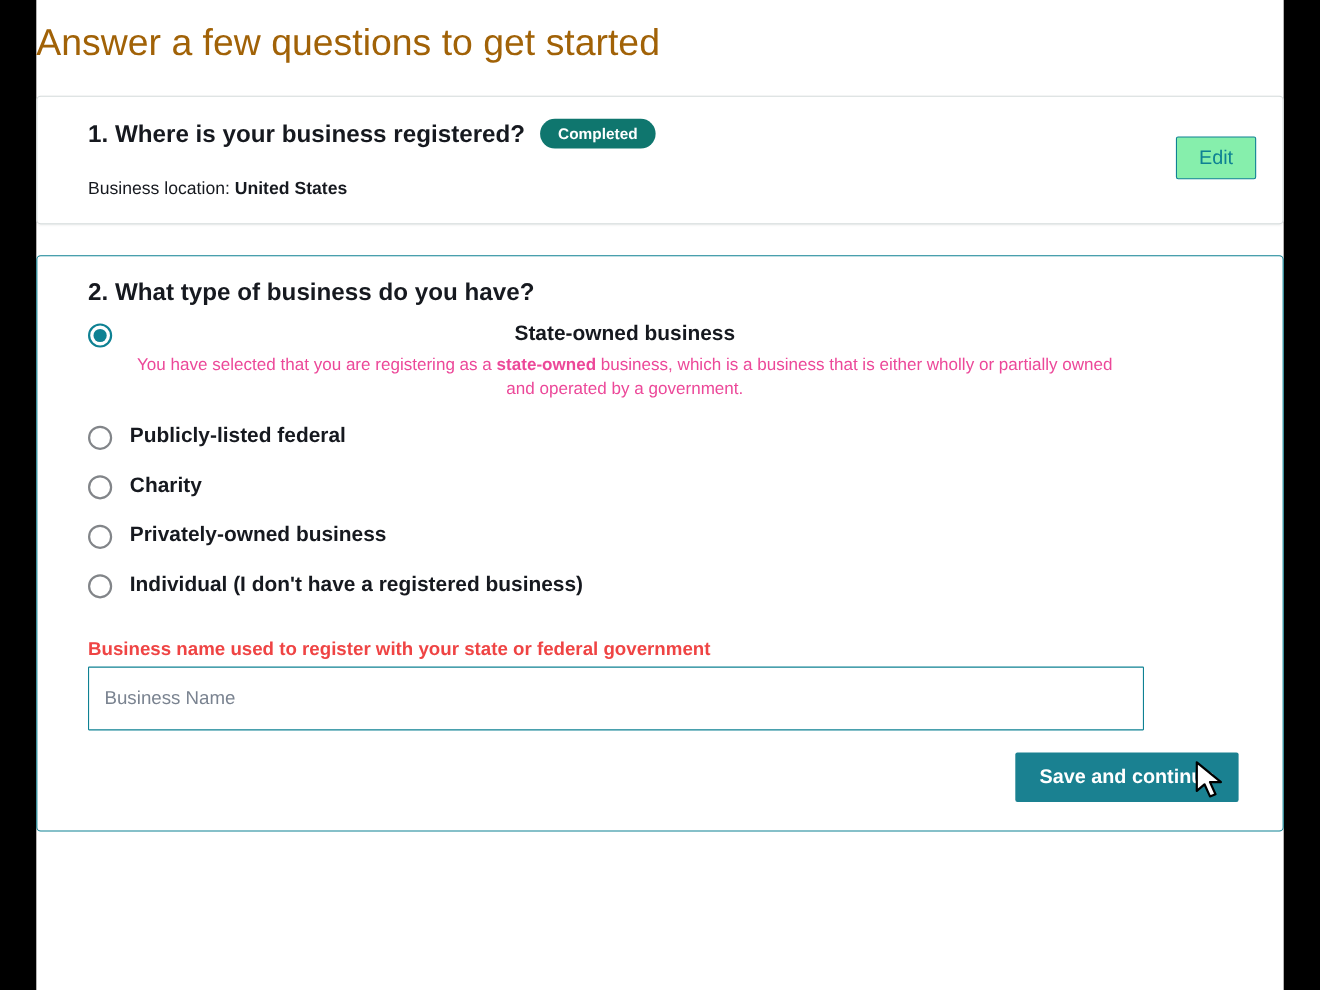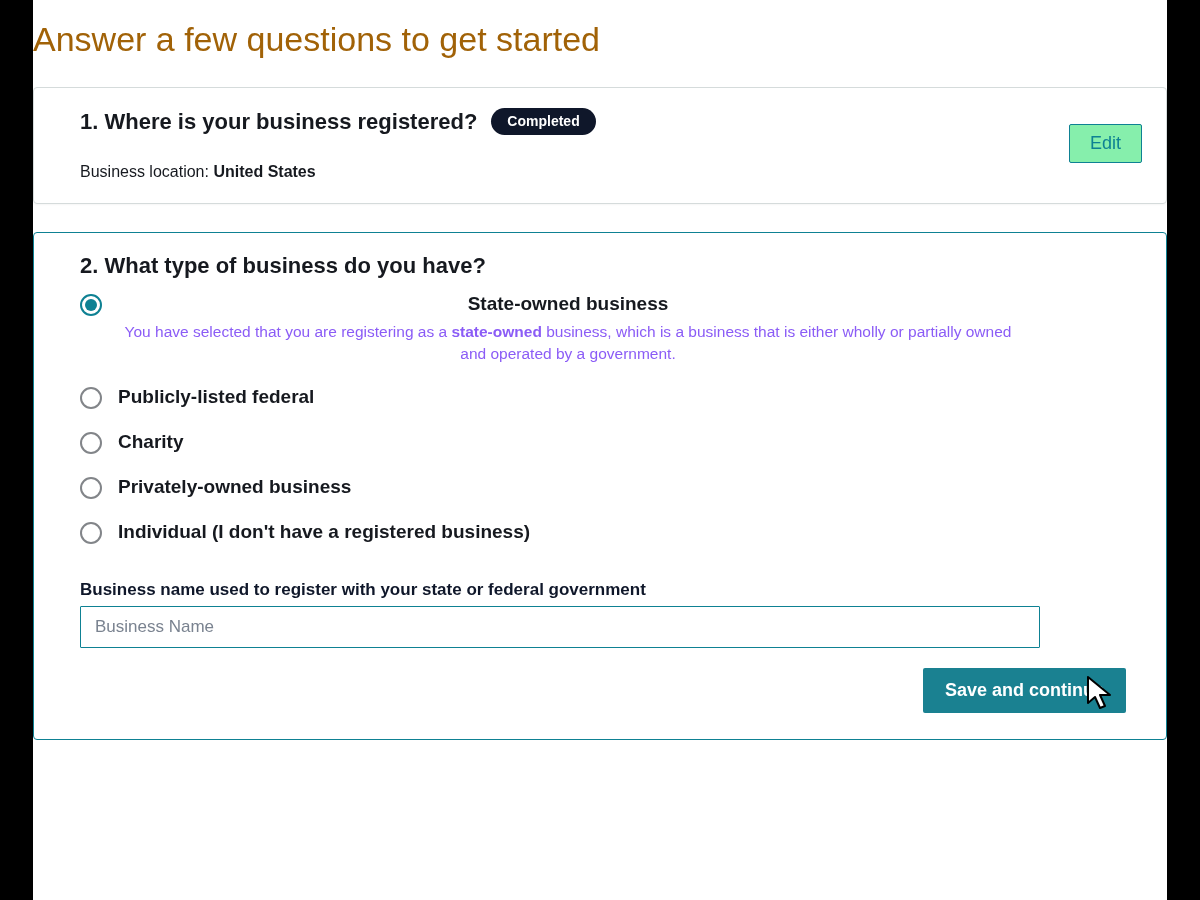--- a/index.html
+++ b/index.html
@@ -46,21 +46,21 @@
       align-items: center;
       gap: 14px;
       margin-bottom: 28px;
     }
     .question-title {
       font-size: 22px;
       font-weight: 700;
       color: #16191f;
     }
     .status-badge {
-      background: #0f172a;
+      background: #0f766e;
       color: #fff;
       font-size: 14px;
       font-weight: 700;
       padding: 5px 16px 6px 16px;
       border-radius: 999px;
     }
     .summary-line {
       font-size: 16px;
       color: #16191f;
       margin-top: 28px;
@@ -118,38 +118,38 @@
       left: 3px;
     }
     .radio-label {
       font-size: 19px;
       font-weight: 700;
       color: #16191f;
       cursor: pointer;
     }
     .radio-description {
       font-size: 15.5px;
-      color: #8b5cf6;
+      color: #ec4899;
       margin-top: 6px;
       line-height: 1.4;
       max-width: 900px;
     }
     .radio-description .bold {
       font-weight: 700;
     }
     .field-label {
       font-size: 17px;
       font-weight: 700;
-      color: #0f172a;
+      color: #ef4444;
       margin-bottom: 6px;
       display: block;
     }
     .text-input {
       width: 960px;
-      height: 42px;
+      height: 58px;
       border: 1px solid #0e8193;
       padding: 0 14px;
       font-size: 17px;
       font-family: inherit;
       color: #16191f;
       outline: none;
       border-radius: 1px;
     }
     .text-input::placeholder {
       color: #7a8390;

